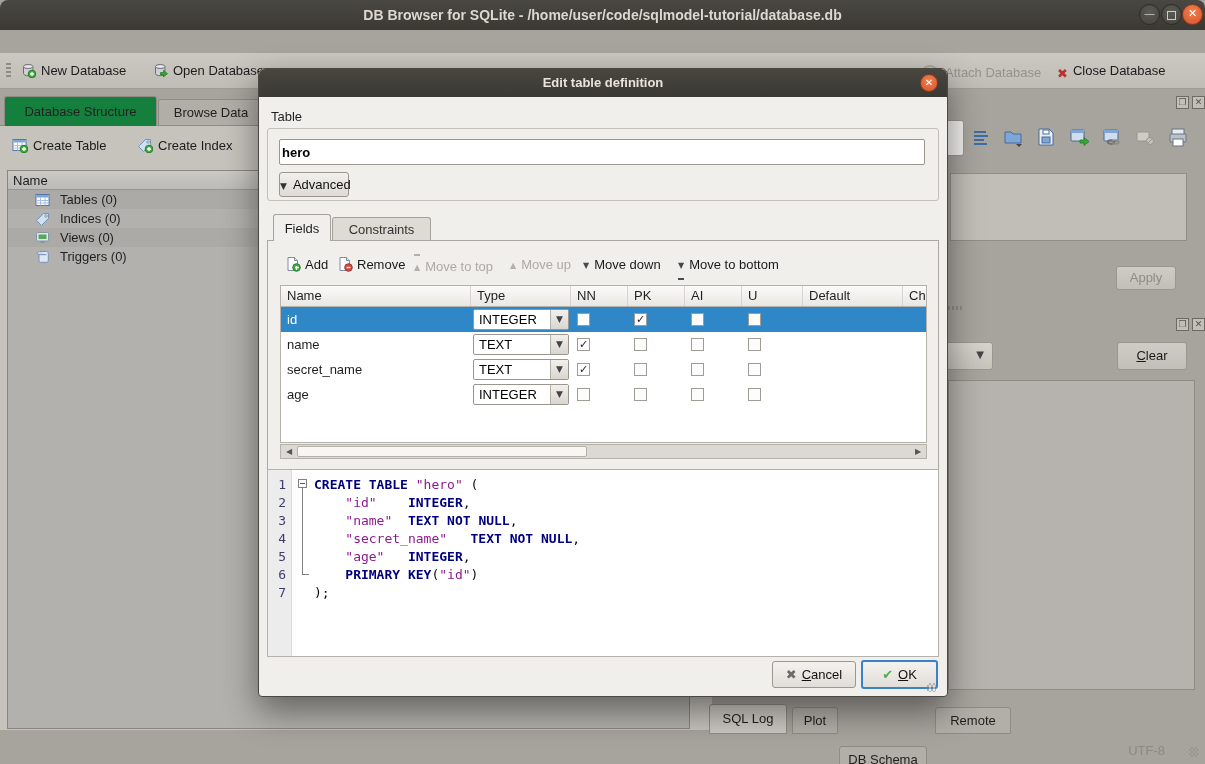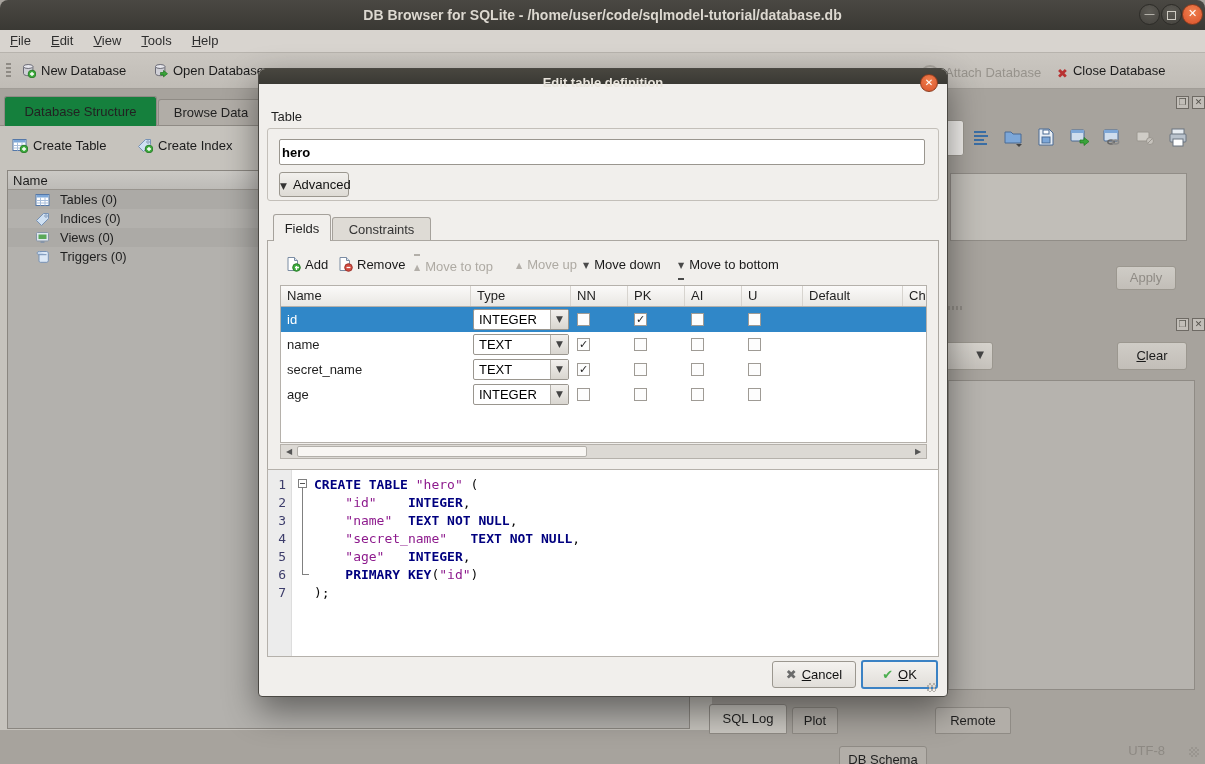--- a/index.html
+++ b/index.html
@@ -74,21 +74,21 @@
     text-align:center;color:#1f1f1f;background:#b2aea8;}
   .btab.active{background:#cbc8c2;}
   #statusbar{left:0;top:737px;width:1205px;height:27px;}
   #status-encoding{right:40px;top:6px;position:absolute;color:#8d8983;}
   #status-grip{right:6px;top:10px;position:absolute;width:10px;height:10px;
     background:repeating-conic-gradient(#8f8b85 0 25%,transparent 0 50%) 0 0/4px 4px;opacity:.6;}
 
   
   #dialog{left:258px;top:68px;width:690px;height:629px;background:#f1efec;z-index:10;
     border-radius:7px 7px 4px 4px;box-shadow:0 14px 34px rgba(0,0,0,.45);border:1px solid #4a4843;box-sizing:border-box;}
-  #dlg-titlebar{left:0;top:0;width:688px;height:15px;border-radius:6px 6px 0 0;
+  #dlg-titlebar{left:0;top:0;width:688px;height:28px;border-radius:6px 6px 0 0;
     background:linear-gradient(#48463f,#3a3934);}
   #dlg-title{width:100%;text-align:center;line-height:28px;color:#e8e4dc;font-weight:bold;}
   #dlg-close{left:661px;top:5px;width:18px;height:18px;border-radius:50%;
     background:radial-gradient(circle at 50% 35%,#f0824f,#d9502a);border:1px solid #8a3c1e;box-sizing:border-box;
     color:#fff;font-size:10px;line-height:16px;text-align:center;font-family:"DejaVu Sans",sans-serif;}
   #lbl-table{left:12px;top:40px;}
   #groupbox{left:8px;top:59px;width:672px;height:73px;border:1px solid #c3bfb9;border-radius:3px;box-sizing:border-box;}
   #table-name-input{left:20px;top:70px;width:646px;height:26px;border:1px solid #9a968f;border-radius:2px;
     background:#fff;font-weight:bold;font-size:13px;padding:0 2px;box-sizing:border-box;
     font-family:"Liberation Sans","DejaVu Sans",sans-serif;color:#000;}
@@ -158,21 +158,20 @@
 
 <div id="stage">
 
   <div class="abs" id="titlebar">
     <div class="abs" id="win-title">DB Browser for SQLite - /home/user/code/sqlmodel-tutorial/database.db</div>
     <div class="abs winbtn" id="btn-min">—</div>
     <div class="abs winbtn" id="btn-max"><span class="sq"></span></div>
     <div class="abs winbtn" id="btn-close">✕</div>
   </div>
 
-  <div class="abs" id="menubar"><span class="menu-item"><u>F</u>ile</span><span class="menu-item"><u>E</u>dit</span><span class="menu-item"><u>V</u>iew</span><span class="menu-item"><u>T</u>ools</span><span class="menu-item"><u>H</u>elp</span></div>
 
   <div class="abs" id="toolbar">
     <div class="abs" id="tb-handle"></div>
     <div class="tbtn" style="left:20px;">
       <span class="ic"><svg width="16" height="16" viewBox="0 0 16 16" xmlns="http://www.w3.org/2000/svg">
             <path d="M3.5 4.5v7c0 1.3 2.1 2.2 4.7 2.2s4.7-.9 4.7-2.2v-7" fill="#cfcfd6" stroke="#6b6b75"></path>
             <ellipse cx="8.2" cy="4.5" rx="4.7" ry="2" fill="#e6e6ec" stroke="#6b6b75"></ellipse>
             <circle cx="12" cy="12" r="3.8" fill="#3fae3f" stroke="#2a7d2a"></circle>
             <path d="M12 10v4M10 12h4" stroke="#fff" stroke-width="1.3"></path>
           </svg></span><span>New Database</span>
@@ -345,21 +344,21 @@
         <span class="ic"><svg width="16" height="16" viewBox="0 0 16 16" xmlns="http://www.w3.org/2000/svg">
               <path d="M3 1.5h6.5l3 3v10H3z" fill="#fff" stroke="#7b8ca3"></path>
               <path d="M9.5 1.5v3h3" fill="#dce4ee" stroke="#7b8ca3"></path>
               <circle cx="11.5" cy="11.5" r="3.8" fill="#d24b41" stroke="#9e352d"></circle>
               <path d="M9.6 11.5h3.8" stroke="#fff" stroke-width="1.3"></path>
             </svg></span><span>Remove</span>
       </div>
       <div class="gridbtn disabled" style="left:146px;">
         <span class="mv bar-top">▲</span><span>Move to top</span>
       </div>
-      <div class="gridbtn disabled" style="left:248px;">
+      <div class="gridbtn disabled" style="left:242px;">
         <span class="mv">▲</span><span>Move up</span>
       </div>
       <div class="gridbtn" style="left:315px;">
         <span class="mv">▼</span><span>Move down</span>
       </div>
       <div class="gridbtn" style="left:410px;">
         <span class="mv bar-bottom">▼</span><span>Move to bottom</span>
       </div>
 
       <div class="abs" id="grid">

